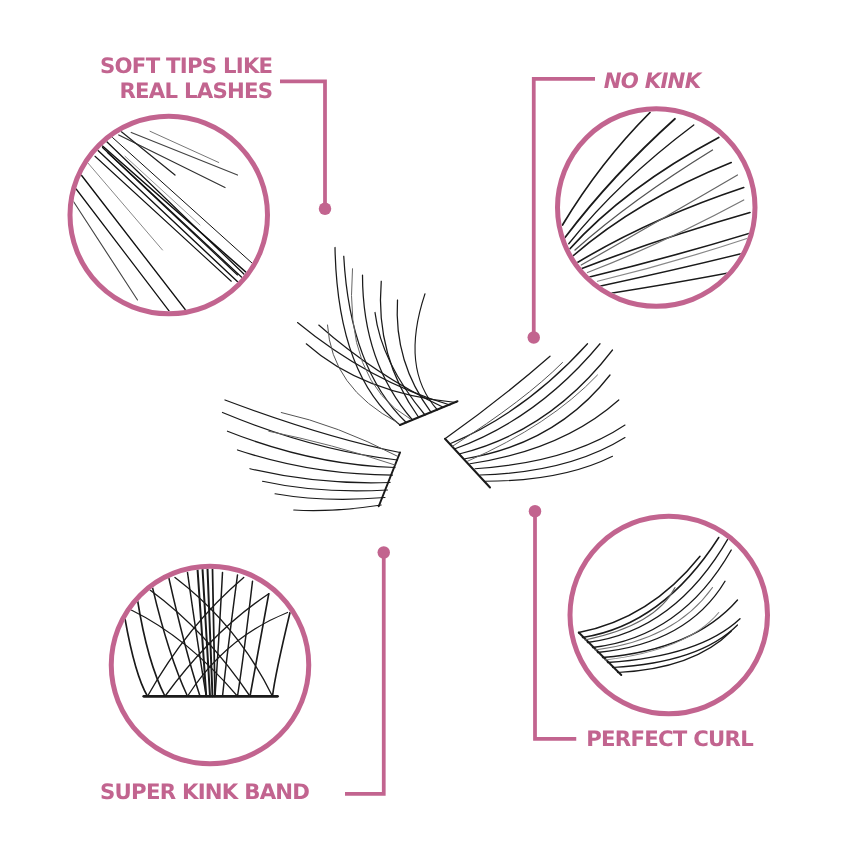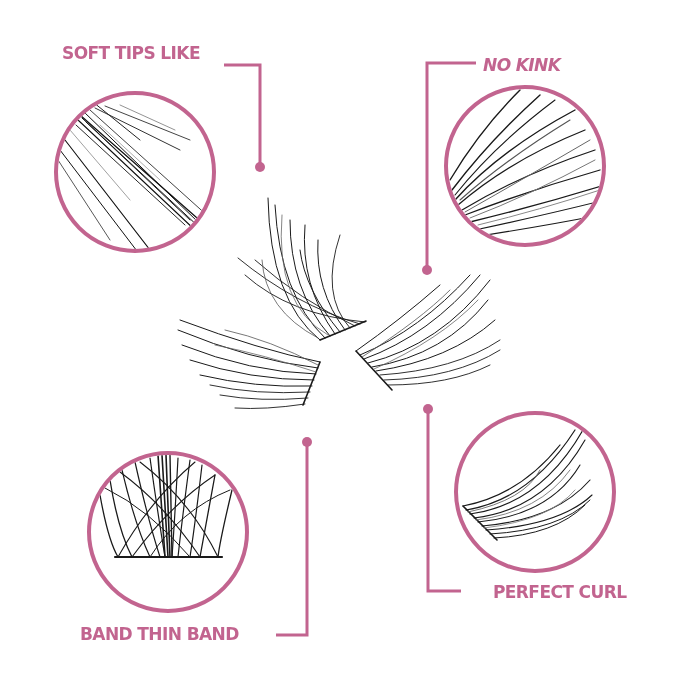--- a/index.html
+++ b/index.html
@@ -202,29 +202,30 @@
         <path d="M376,371 Q450,360 495,320" stroke-width="1"></path>
         <path d="M380,375 Q455,370 500,340" stroke-width="0.9"></path>
         <path d="M384,380 Q455,378 500,350" stroke-width="0.9"></path>
         <path d="M388,385 Q450,385 490,365" stroke-width="0.9"></path>
         <path d="M362,357 Q420,320 450,290" stroke-width="0.8" stroke="#555"></path>
         <path d="M374,369 Q440,340 478,300" stroke-width="0.8" stroke="#666"></path>
       </g>
     </g>
   </svg>
 
-  <div class="label" style="left:62px; top:43px;text-align:right;">
+  <div class="label" style="left:80px; top:43px;text-align:right;">
     <div>SOFT TIPS LIKE</div>
+    <div>REAL LASHES</div>
   </div>
 
   <div class="label" style="left:483px; top:55px;font-style:italic;">
     <div>NO KINK</div>
   </div>
 
   <div class="label" style="left:80px; top:624px;">
-    <div>BAND THIN BAND</div>
-  </div>
-
-  <div class="label" style="left:469px; top:582px;margin-left:24px;">
+    <div>SUPER KINK BAND</div>
+  </div>
+
+  <div class="label" style="left:469px; top:582px;">
     <div>PERFECT CURL</div>
   </div>
 
 </div>
 
 </body></html>

